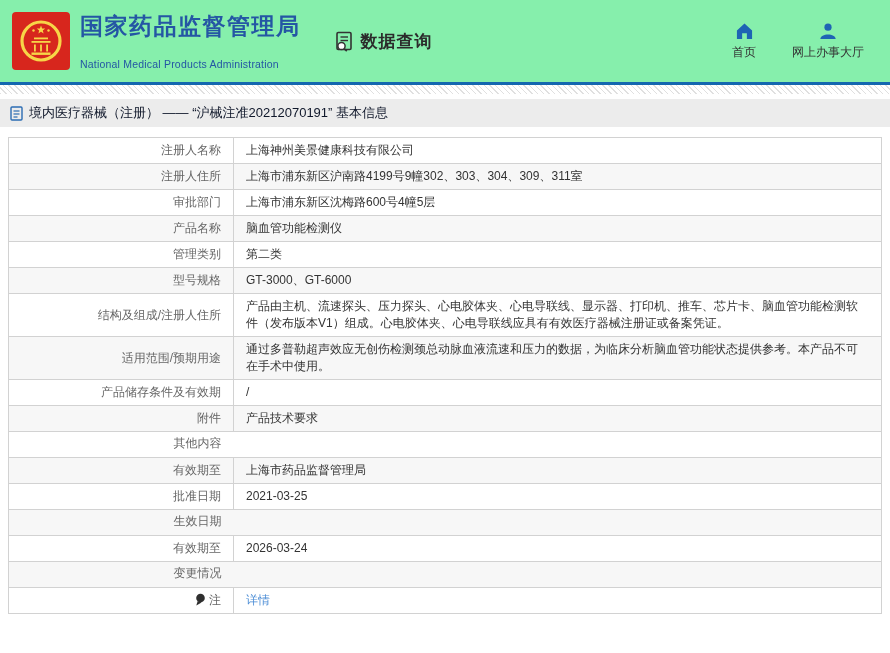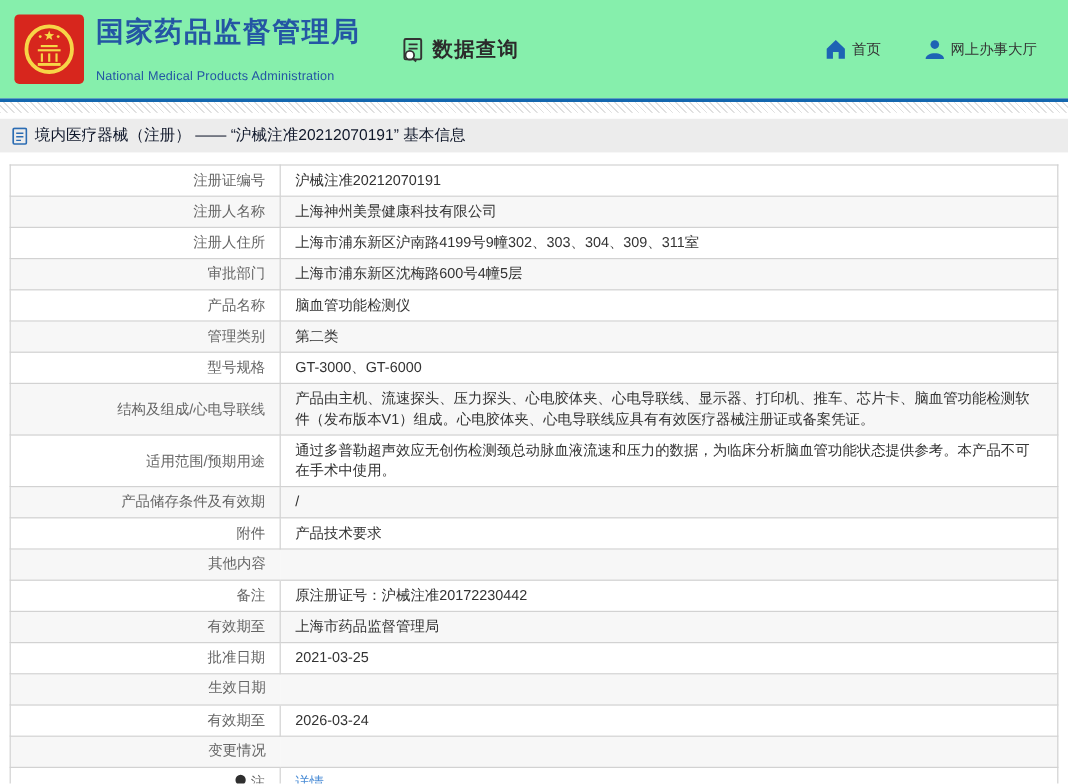--- a/index.html
+++ b/index.html
@@ -9,21 +9,21 @@
   
   .header { height:82px; display:flex; align-items:center; padding:0 26px 0 12px; background:#86efac; }
   .logo { width:58px; height:58px; background:#d7261d; border-radius:4px; flex:0 0 auto;
           display:flex; align-items:center; justify-content:center; }
   .brand { margin-left:10px; }
   .brand-cn { color:#2456a4; font-size:23px; font-weight:bold; letter-spacing:1.5px; line-height:26px; }
   .brand-en { color:#2456a4; font-size:10.5px; margin-top:19px; letter-spacing:0.2px; }
   .section { display:flex; align-items:center; margin-left:32px; gap:5px; cursor:pointer; }
   .section-title { font-size:17px; color:#2b2b2b; font-weight:600; letter-spacing:1px; }
   .nav { margin-left:auto; display:flex; gap:36px; }
-  .nav-item { display:flex; align-items:center; gap:4px; cursor:pointer; }
+  .nav-item { display:flex; flex-direction:column; align-items:center; gap:4px; cursor:pointer; }
   .nav-label { font-size:12px; color:#333; white-space:nowrap; }
 
   
   .blue-line { height:3px; background:#1467af; }
   .hatch { height:9px;
     background-image:repeating-linear-gradient(45deg,#e0e0e0 0,#e0e0e0 1px,transparent 1px,transparent 4px); }
   .gap5 { height:5px; }
 
   
   .breadcrumb-bar { height:28px; background:#ececec; display:flex; align-items:center; padding-left:10px; gap:6px; }
@@ -100,24 +100,20 @@
     <line x1="3.5" y1="8" x2="9.5" y2="8" stroke="#2b6cb3" stroke-width="1.2"></line>
     <line x1="3.5" y1="11" x2="7.5" y2="11" stroke="#2b6cb3" stroke-width="1.2"></line>
   </svg>
   <span class="breadcrumb-text">境内医疗器械（注册） —— “沪械注准20212070191” 基本信息</span>
 </div>
 
 <div class="table-wrap">
   <table>
     <tbody>
         <tr>
-          <td class="cell-label">注册证编号</td>
-          <td class="cell-value">沪械注准20212070191</td>
-        </tr>
-        <tr>
           <td class="cell-label">注册人名称</td>
           <td class="cell-value">上海神州美景健康科技有限公司</td>
         </tr>
         <tr>
           <td class="cell-label">注册人住所</td>
           <td class="cell-value">上海市浦东新区沪南路4199号9幢302、303、304、309、311室</td>
         </tr>
         <tr>
           <td class="cell-label">审批部门</td>
           <td class="cell-value">上海市浦东新区沈梅路600号4幢5层</td>
@@ -128,42 +124,38 @@
         </tr>
         <tr>
           <td class="cell-label">管理类别</td>
           <td class="cell-value">第二类</td>
         </tr>
         <tr>
           <td class="cell-label">型号规格</td>
           <td class="cell-value">GT-3000、GT-6000</td>
         </tr>
         <tr>
-          <td class="cell-label">结构及组成/心电导联线</td>
+          <td class="cell-label">结构及组成/注册人住所</td>
           <td class="cell-value">产品由主机、流速探头、压力探头、心电胶体夹、心电导联线、显示器、打印机、推车、芯片卡、脑血管功能检测软件（发布版本V1）组成。心电胶体夹、心电导联线应具有有效医疗器械注册证或备案凭证。</td>
         </tr>
         <tr>
           <td class="cell-label">适用范围/预期用途</td>
           <td class="cell-value">通过多普勒超声效应无创伤检测颈总动脉血液流速和压力的数据，为临床分析脑血管功能状态提供参考。本产品不可在手术中使用。</td>
         </tr>
         <tr>
           <td class="cell-label">产品储存条件及有效期</td>
           <td class="cell-value">/</td>
         </tr>
         <tr>
           <td class="cell-label">附件</td>
           <td class="cell-value">产品技术要求</td>
         </tr>
         <tr class="no-divider">
           <td class="cell-label">其他内容</td>
           <td class="cell-value"></td>
-        </tr>
-        <tr>
-          <td class="cell-label">备注</td>
-          <td class="cell-value">原注册证号：沪械注准20172230442</td>
         </tr>
         <tr>
           <td class="cell-label">有效期至</td>
           <td class="cell-value">上海市药品监督管理局</td>
         </tr>
         <tr>
           <td class="cell-label">批准日期</td>
           <td class="cell-value">2021-03-25</td>
         </tr>
         <tr class="no-divider">

